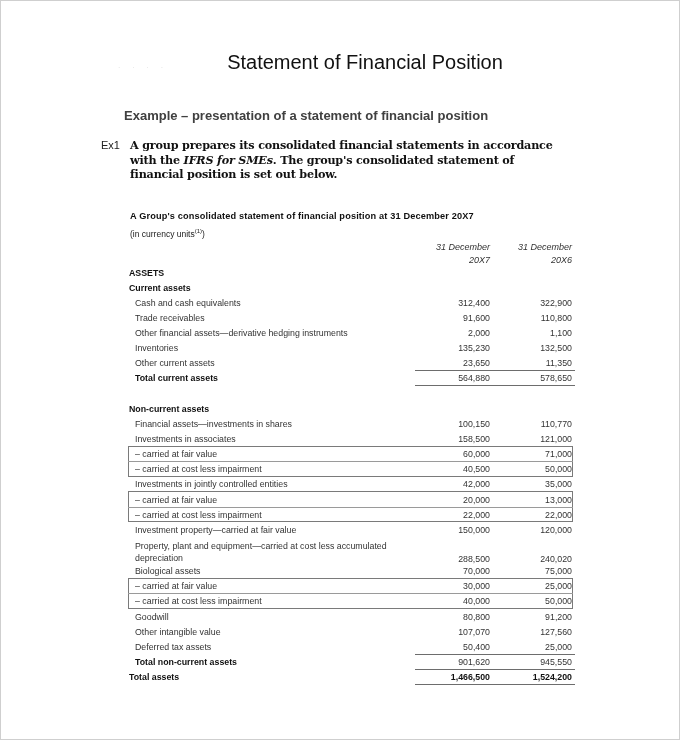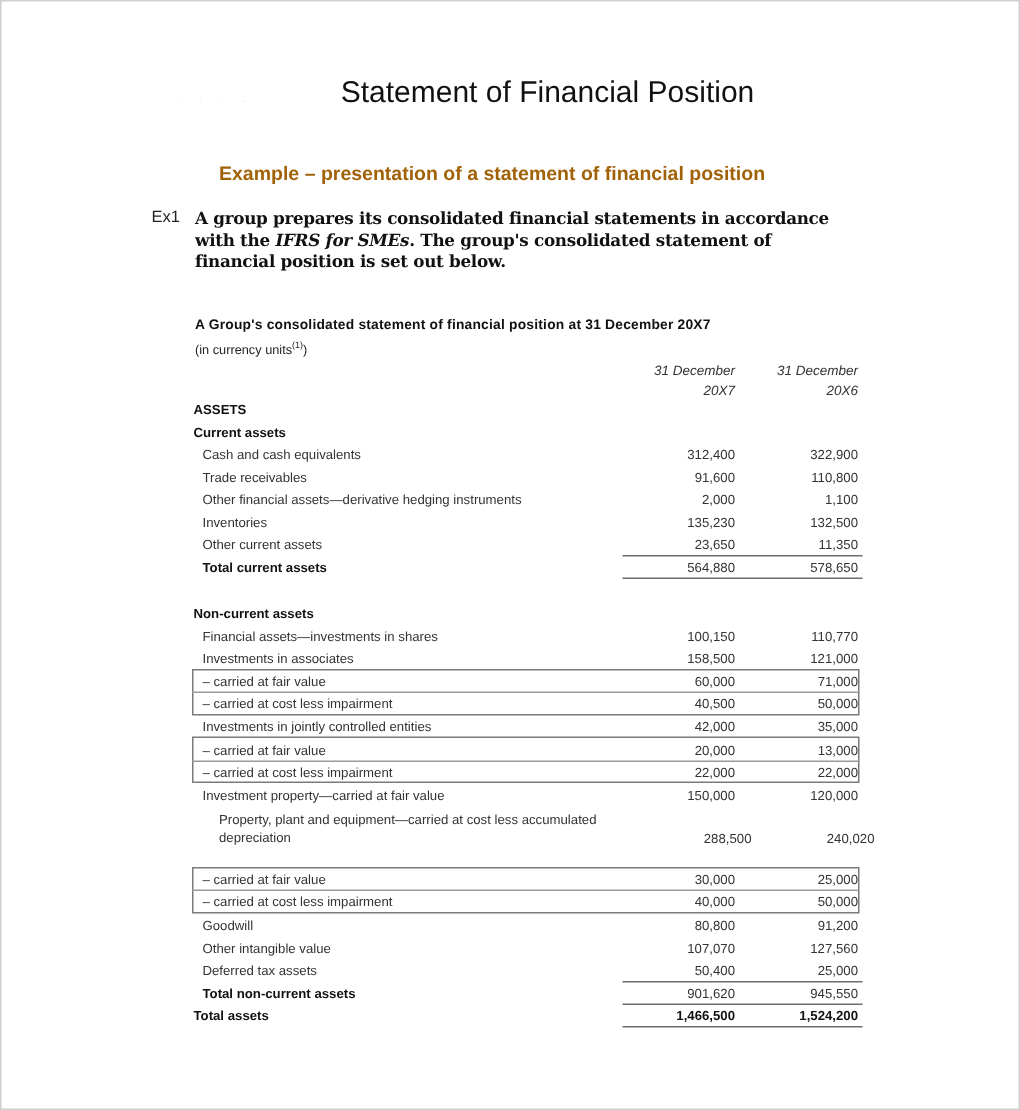--- a/index.html
+++ b/index.html
@@ -13,21 +13,21 @@
     }
     .faint-mark {
       position: absolute; left: 118px; top: 64px; font-size: 7px; color: #e3e3e3;
       letter-spacing: 5px;
     }
     .doc-title {
       position: absolute; left: 0; width: 658px; top: 51px; text-align: center;
       font-size: 20px; font-weight: normal; color: #111;
     }
     .doc-subtitle {
-      position: absolute; left: 146px; top: 108px; font-size: 13px; font-weight: bold; color: #a16207;
+      position: absolute; left: 124px; top: 108px; font-size: 13px; font-weight: bold; color: #404040;
     }
     .ex-label {
       position: absolute; left: 101px; top: 139px; font-size: 11px; color: #222;
     }
     .ex-text {
       position: absolute; left: 130px; top: 138px; width: 440px;
       font-family: "DejaVu Serif", "Liberation Serif", serif; font-weight: bold;
       font-size: 11.2px; line-height: 14.5px; color: #111; letter-spacing: -0.2px;
     }
     .ex-text i { }
@@ -51,21 +51,21 @@
       position: absolute; left: 128px; width: 448px; height: 15px; font-size: 8.8px;
     }
     .row .lbl { position: absolute; left: 7px; top: 2px; white-space: nowrap; color: #333; }
     .row.sec .lbl, .row.head .lbl { left: 1px; font-weight: bold; color: #111; }
     .row.total .lbl { font-weight: bold; color: #111; }
     .row.grand .lbl { left: 1px; font-weight: bold; color: #111; }
     .row .v1, .row .v2 { position: absolute; top: 2px; width: 80px; text-align: right; color: #333; }
     .row .v1 { left: 282px; }
     .row .v2 { left: 364px; }
     .row.grand .v1, .row.grand .v2 { font-weight: bold; color: #111; }
-    .row.tall { height: 28px; margin-left: 11px; }
+    .row.tall { height: 28px; }
     .row.tall .lbl { white-space: normal; width: 270px; line-height: 12px; top: 1px; }
     .row.tall .v1, .row.tall .v2 { top: 15px; }
 
     .hline { position: absolute; height: 0; border-top: 1px solid #6d6d6d; }
     .box {
       position: absolute; left: 128px; width: 445px; border: 1px solid #7a7a7a;
       border-left-width: 1px; box-sizing: border-box;
     }
   </style>
 </head>
@@ -179,20 +179,25 @@
   <div class="row" style="top:523px;">
     <span class="lbl">Investment property—carried at fair value</span>
     <span class="v1">150,000</span>
     <span class="v2">120,000</span>
   </div>
   <div class="row tall" style="top:539px;">
     <span class="lbl">Property, plant and equipment—carried at cost less accumulated depreciation</span>
     <span class="v1">288,500</span>
     <span class="v2">240,020</span>
   </div>
+  <div class="row" style="top:564px;">
+    <span class="lbl">Biological assets</span>
+    <span class="v1">70,000</span>
+    <span class="v2">75,000</span>
+  </div>
   <div class="box" style="top:578px;height:31px;"></div>
   <div class="hline" style="left:128px;width:445px;top:593px;border-top-color:#9a9a9a;"></div>
   <div class="row" style="top:579px;">
     <span class="lbl">– carried at fair value</span>
     <span class="v1">30,000</span>
     <span class="v2">25,000</span>
   </div>
   <div class="row" style="top:594px;">
     <span class="lbl">– carried at cost less impairment</span>
     <span class="v1">40,000</span>

